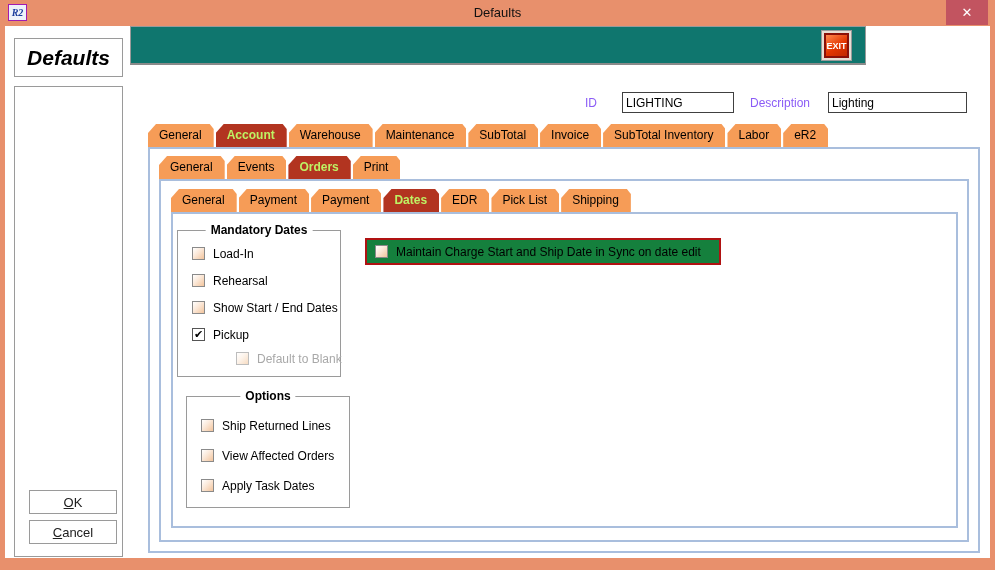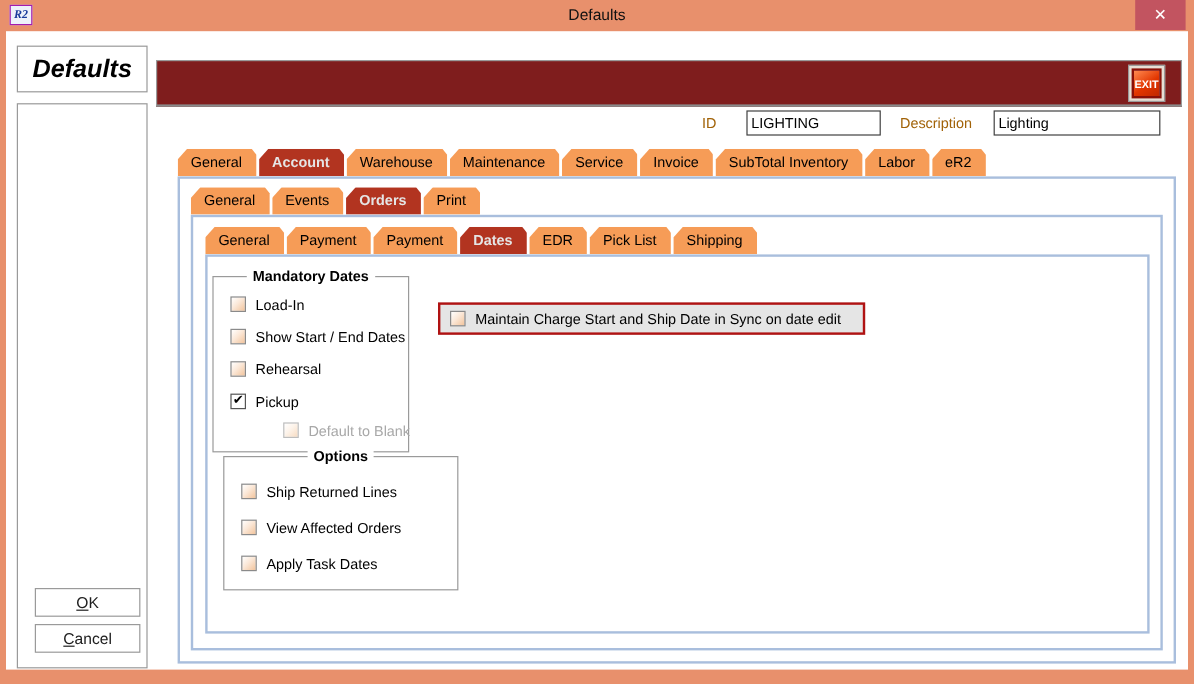--- a/index.html
+++ b/index.html
@@ -25,73 +25,73 @@
 
   
   .side-title{position:absolute; left:9px; top:12px; width:109px; height:39px; border:1px solid #9a9a9a;
     display:flex; align-items:center; justify-content:center; font-weight:bold; font-style:italic; font-size:21px;}
   .side-panel{position:absolute; left:9px; top:60px; width:109px; bottom:1px; border:1px solid #9a9a9a; background:#fff;}
   .btn{position:absolute; left:14px; width:88px; height:24px; background:#fff; border:1px solid #9a9a9a;
     font-size:13px; color:#202020; display:flex; align-items:center; justify-content:center; cursor:default;}
   .btn-ok{bottom:42px;} .btn-cancel{bottom:12px;}
 
   
-  .header-bar{position:absolute; left:125px; top:24px; width:855px; height:39px; border:1px solid #9a9a9a;
-    border-bottom:2px solid #8a8a8a; background:#7f1d1d;}
+  .header-bar{position:absolute; left:125px; top:0; width:736px; height:39px; border:1px solid #9a9a9a;
+    border-bottom:2px solid #8a8a8a; background:#0f766e;}
   .exit-outer{position:absolute; right:13px; top:3px; width:31px; height:31px; border:1px solid #9a9a9a;
     background:#e8ded4; padding:2px;}
   .exit-inner{width:100%; height:100%; border:2px solid #8a1008;
     background:linear-gradient(145deg,#ff8a50 0%, var(--exit-red) 55%, #c02800 100%);
     color:#fff; font-size:9px; font-weight:bold; display:flex; align-items:center; justify-content:center; letter-spacing:0;}
 
   
-  .fld-label{position:absolute; top:70px; font-size:12px; color:#a16207;}
+  .fld-label{position:absolute; top:70px; font-size:12px; color:#8b5cf6;}
   .fld-input{position:absolute; top:66px; height:21px; border:1px solid #404040; font-size:12px; padding:0 3px;
     font-family:Liberation Sans, sans-serif;}
   #id-label{left:580px;} #id-input{left:617px; width:112px;}
   #desc-label{left:745px;} #desc-input{left:823px; width:139px;}
 
   
   .tabrow{position:absolute; display:flex; align-items:flex-end; height:24px;}
   .tab{background:var(--tab); color:#000; padding:4px 12px 5px 11px; margin-right:2px; font-size:12px;
     white-space:nowrap; cursor:default;
     clip-path:polygon(0 100%, 0 9px, 8px 0, calc(100% - 4px) 0, 100% 5px, 100% 100%);text-align:right;}
-  .tab.selected{background:var(--tab-selected); color:#e5e5e5; font-weight:bold;}
+  .tab.selected{background:var(--tab-selected); color:#bef264; font-weight:bold;}
   #tabrow1{left:143px; top:97px;}
 
   
   .panel{border:2px solid var(--panel-border); background:#fff;}
   #panel1{position:absolute; left:143px; top:121px; width:832px; height:406px;}
   #tabrow2{left:9px; top:6px;}
   #panel2{position:absolute; left:9px; right:9px; top:30px; bottom:9px;}
   #tabrow3{left:10px; top:7px;}
   #content-panel{position:absolute; left:10px; right:9px; top:31px; bottom:12px;}
 
   
   .group{position:absolute; border:1px solid var(--group-border); background:#fff;}
   .group-title{position:absolute; top:-8px; left:50%; transform:translateX(-50%); background:#fff;
     padding:0 5px; font-weight:bold; font-size:12px; white-space:nowrap;}
   #mandatory-group{left:4px; top:16px; width:164px; height:147px; padding-top:14px;}
-  #options-group{left:13px; top:166px; width:196px; height:112px; padding-top:20px;}
+  #options-group{left:13px; top:182px; width:164px; height:112px; padding-top:20px;}
 
   
   .cb-row{display:flex; align-items:center; gap:8px; margin:0 0 10px 14px; height:17px;}
   #options-group .cb-row{margin-bottom:13px;}
   .cb-row.indent{margin-left:34px; margin-top:-3px;padding-left:24px;}
   .cb{width:13px; height:13px; flex:0 0 13px; border:1px solid #8a8a8a;
     background:linear-gradient(135deg,#ffffff 0%, #fbe8d8 45%, var(--checkbox-tint) 100%);
     font-size:11px; line-height:11px; text-align:center; color:#000;}
   .cb.checked{background:#fff; border-color:#555;}
   .cb.disabled{border-color:#bdbdbd; background:linear-gradient(135deg,#ffffff 0%, #fdf3ea 45%, #f7dcc2 100%);}
   .cb-label{white-space:nowrap;}
   .cb-label.disabled{color:#a8a8a8;}
 
   
-  .highlight-box{position:absolute; left:192px; top:38px; width:356px; height:27px;
-    border:2px solid var(--highlight-border); display:flex; align-items:center; gap:8px; padding:0 8px; background:#e5e5e5;}
+  .highlight-box{position:absolute; left:192px; top:24px; width:356px; height:27px;
+    border:2px solid var(--highlight-border); display:flex; align-items:center; gap:8px; padding:0 8px; background:#15803d;}
 </style>
 </head>
 <body>
 
 <div class="window">
 
   <div class="titlebar">
     <div class="app-icon">R2</div>
     <div class="win-title">Defaults</div>
     <div class="close-btn">
@@ -116,21 +116,21 @@
     <div class="fld-label" id="id-label">ID</div>
     <input class="fld-input" id="id-input" value="LIGHTING" style="">
     <div class="fld-label" id="desc-label">Description</div>
     <input class="fld-input" id="desc-input" value="Lighting" style="">
 
     <div class="tabrow" id="tabrow1">
         <div class="tab">General</div>
         <div class="tab selected">Account</div>
         <div class="tab">Warehouse</div>
         <div class="tab">Maintenance</div>
-        <div class="tab">Service</div>
+        <div class="tab">SubTotal</div>
         <div class="tab">Invoice</div>
         <div class="tab">SubTotal Inventory</div>
         <div class="tab">Labor</div>
         <div class="tab">eR2</div>
       </div>
 
     <div class="panel" id="panel1">
 
       <div class="tabrow" id="tabrow2">
           <div class="tab">General</div>
@@ -155,25 +155,25 @@
 
           <div class="group" id="mandatory-group">
             <div class="group-title">Mandatory Dates</div>
             <div>
                 <div class="cb-row">
                   <span class="cb"></span>
                   <span class="cb-label">Load-In</span>
                 </div>
                 <div class="cb-row">
                   <span class="cb"></span>
+                  <span class="cb-label">Rehearsal</span>
+                </div>
+                <div class="cb-row">
+                  <span class="cb"></span>
                   <span class="cb-label">Show Start / End Dates</span>
-                </div>
-                <div class="cb-row">
-                  <span class="cb"></span>
-                  <span class="cb-label">Rehearsal</span>
                 </div>
                 <div class="cb-row">
                   <span class="cb checked">✔</span>
                   <span class="cb-label">Pickup</span>
                 </div>
                 <div class="cb-row indent">
                   <span class="cb disabled"></span>
                   <span class="cb-label disabled">Default to Blank</span>
                 </div>
               </div>

